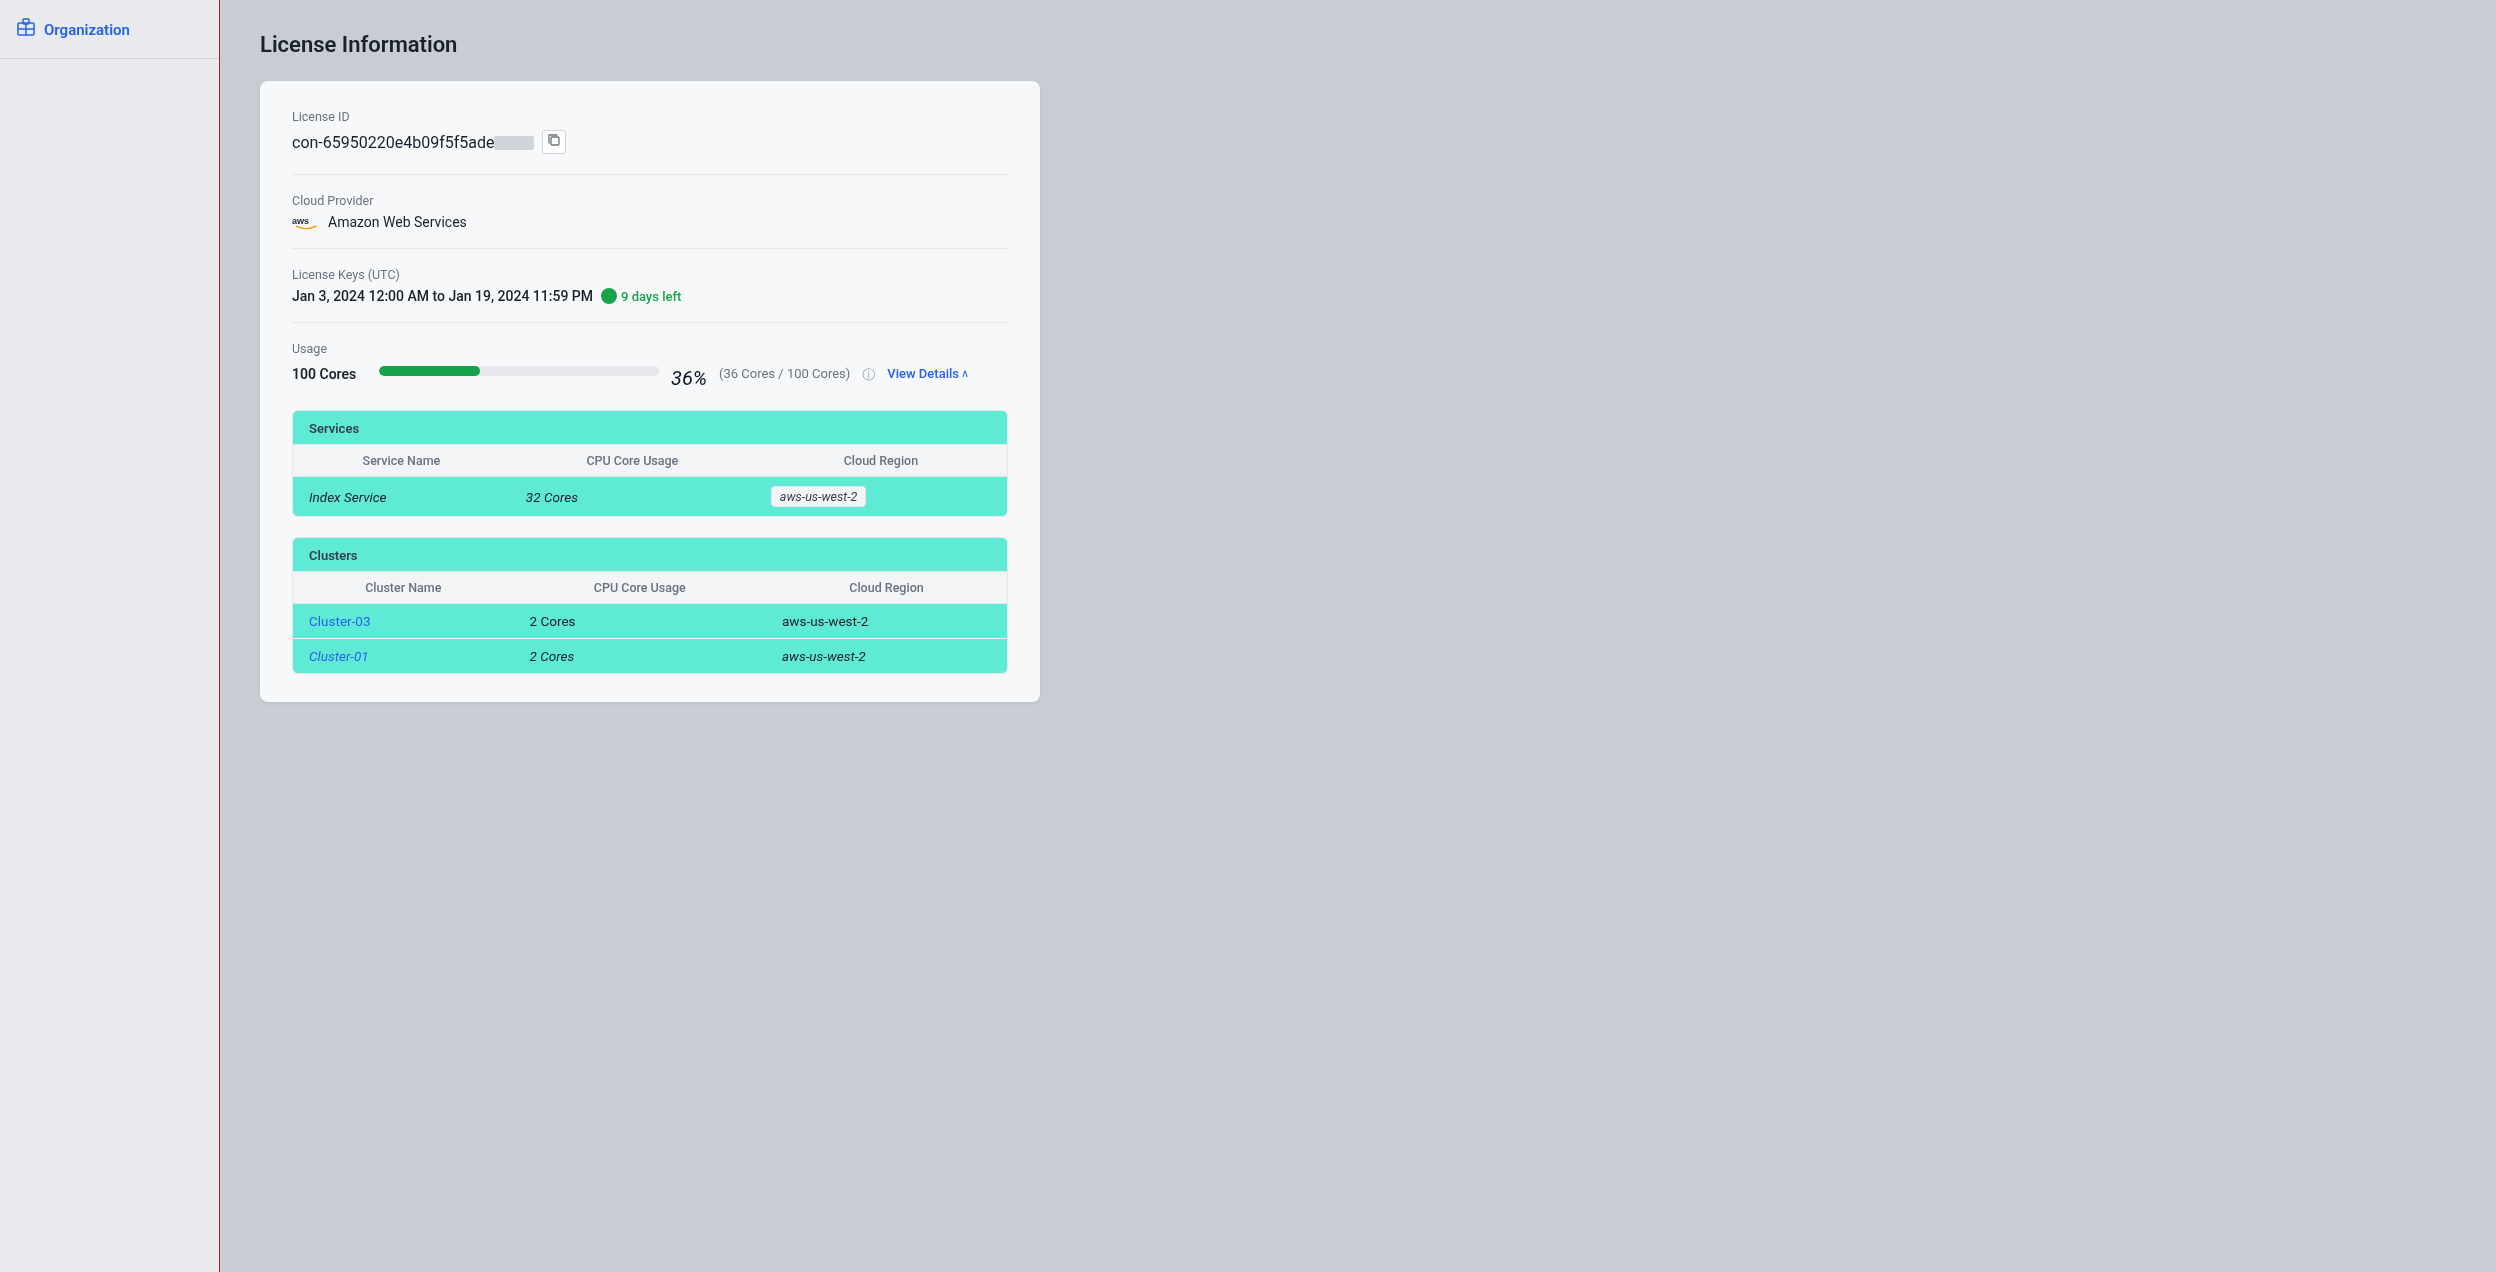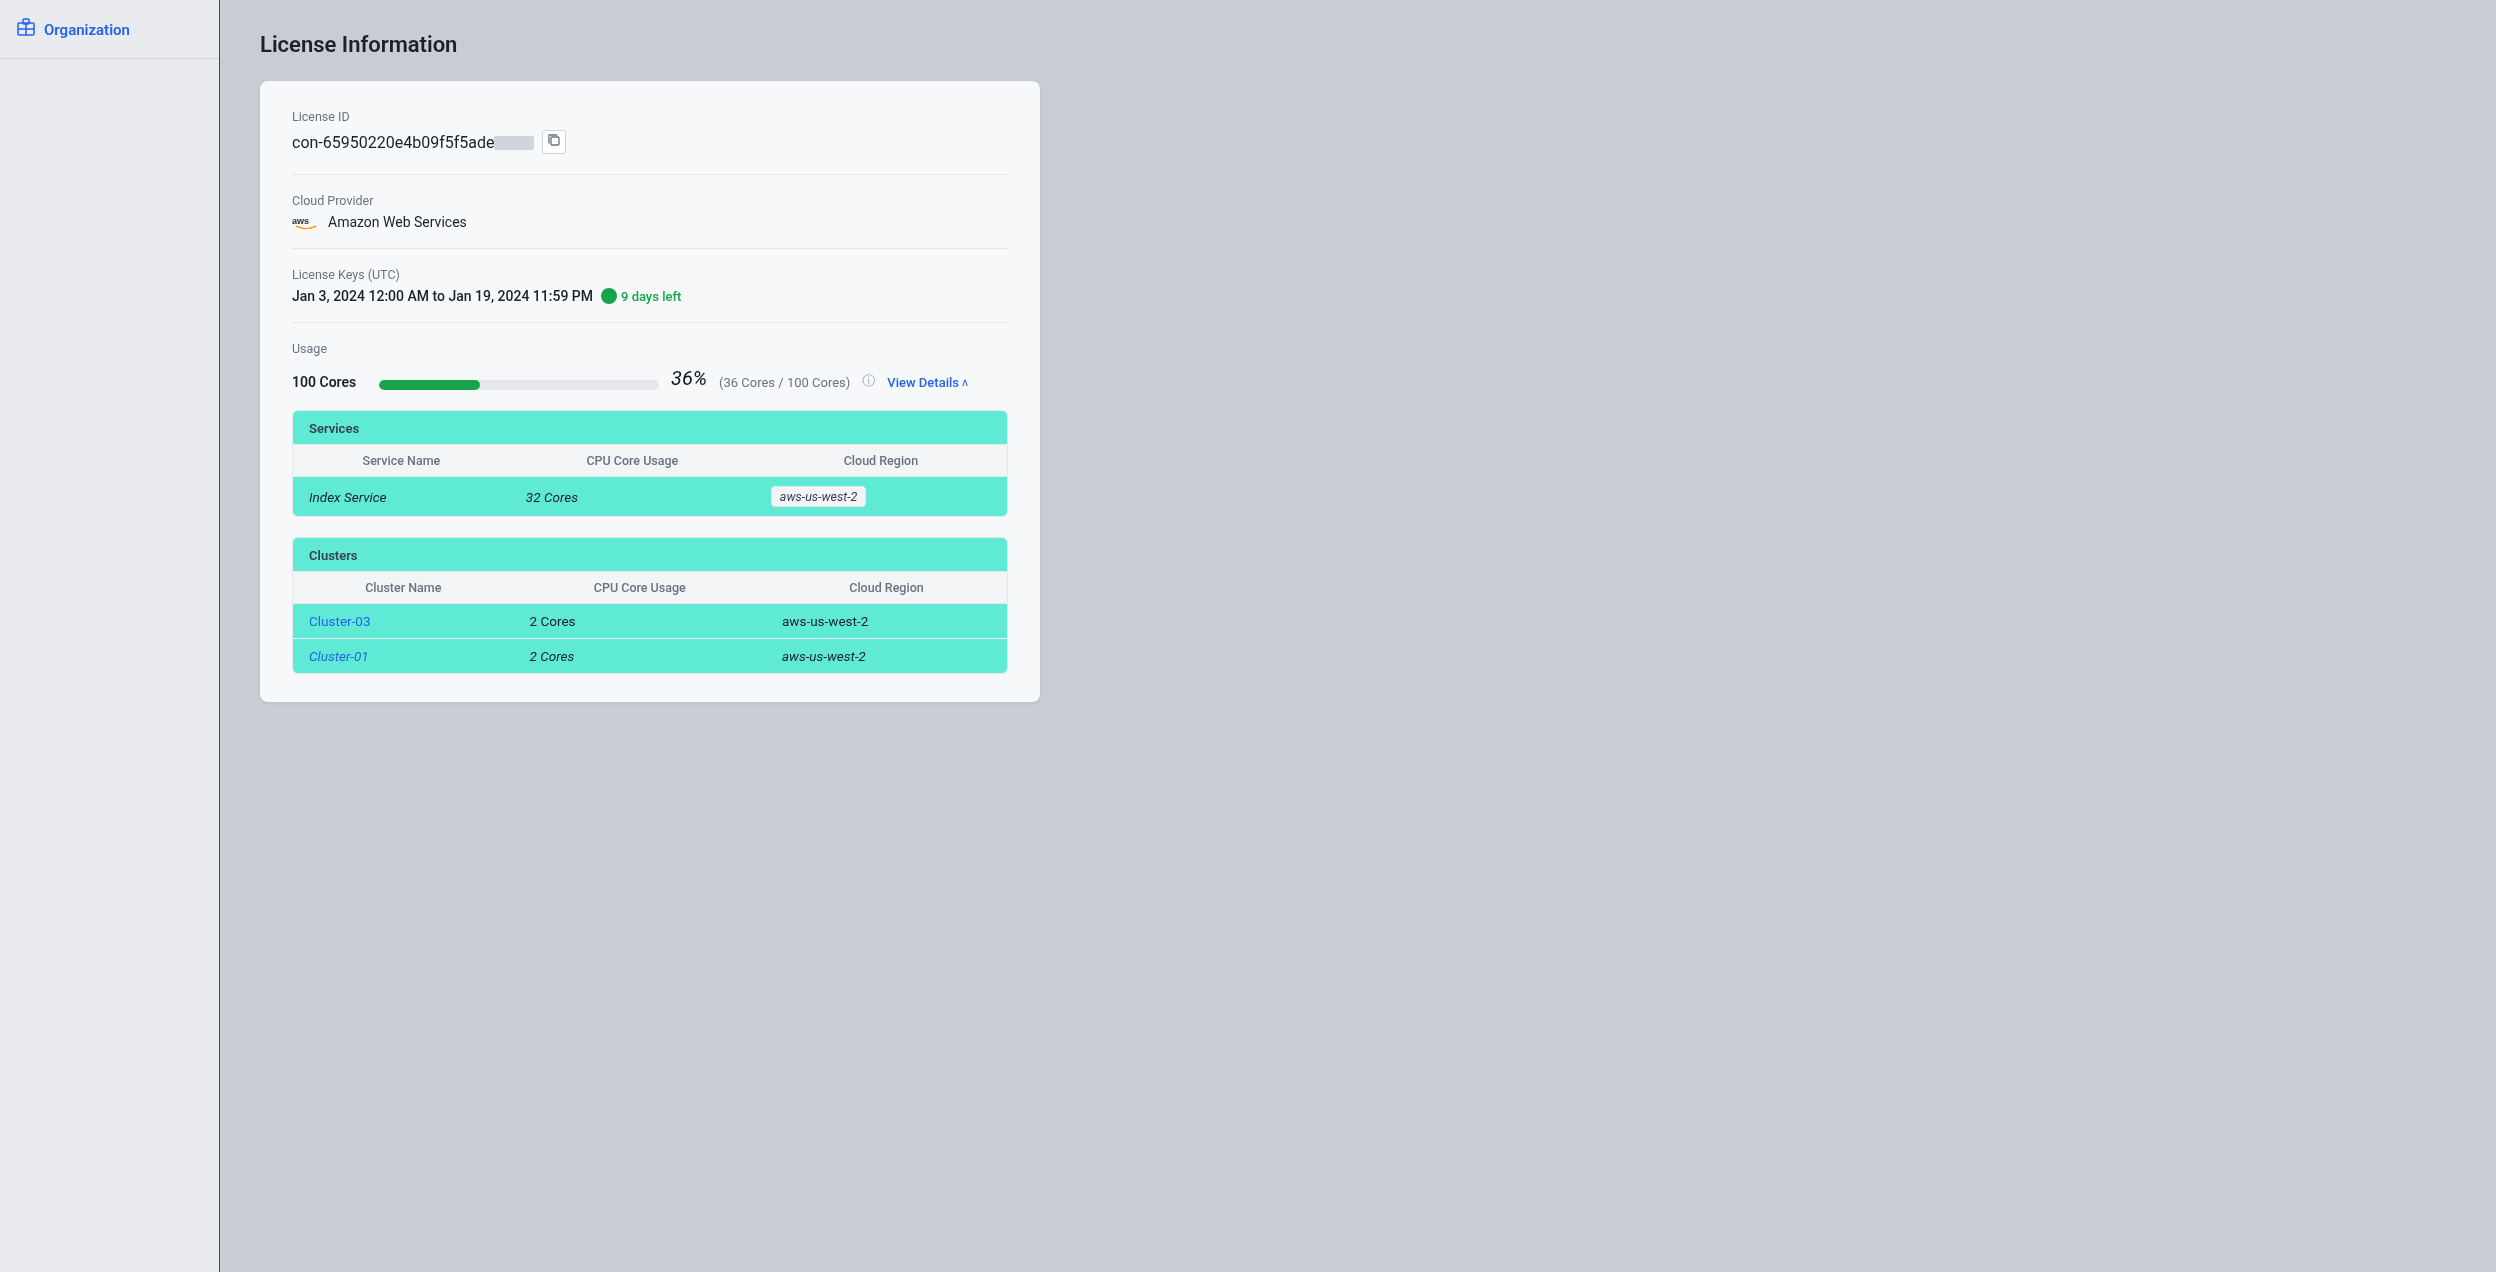--- a/index.html
+++ b/index.html
@@ -163,21 +163,21 @@
     .usage-section {
       margin-top: 4px;
     }
     .usage-label {
       font-size: 12.5px;
       color: #6b7280;
       margin-bottom: 10px;
     }
     .usage-row {
       display: flex;
-      align-items: flex-end;
+      align-items: flex-start;
       gap: 12px;
     }
     .cores-label {
       font-size: 14px;
       font-weight: 600;
       color: #1a202c;
       min-width: 75px;
     }
     .progress-bar-container {
       width: 280px;

